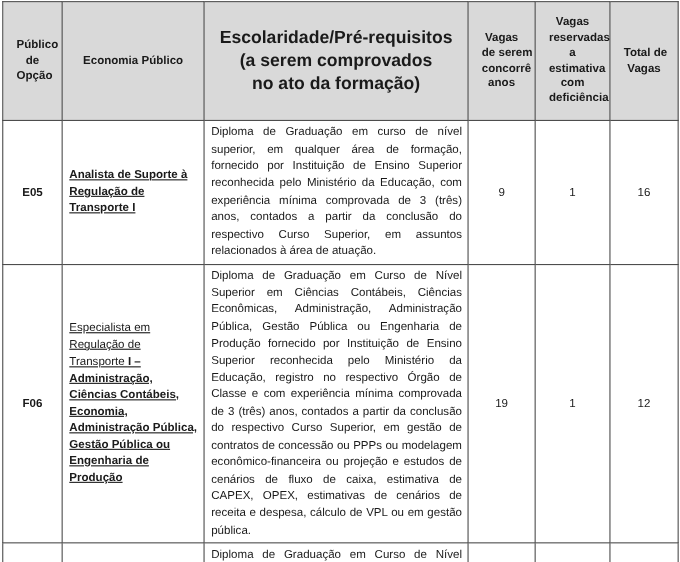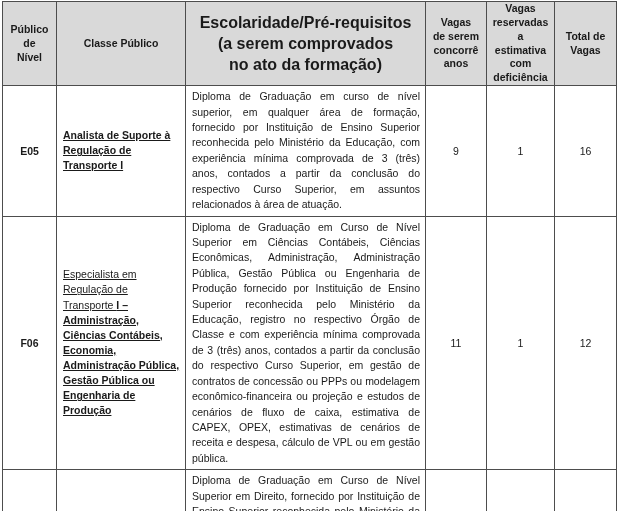--- a/index.html
+++ b/index.html
@@ -19,21 +19,21 @@
     width: 614px;
     margin: 1px 0 0 2px;
     border-collapse: collapse;
     table-layout: fixed;
   }
 
   .vacancy-table th,
   .vacancy-table td {
     border: 1px solid #4d4d4d;
     vertical-align: middle;
-    padding: 0;
+    padding: 12px;
   }
 
   
   thead th {
     background: #d9d9d9;
     font-weight: bold;
     font-size: 10.5px;
     line-height: 1.32;
     text-align: center;
     padding: 3px 2px;
@@ -96,24 +96,24 @@
     <col class="c-req">
     <col class="c-open">
     <col class="c-pcd">
     <col class="c-total">
   </colgroup>
   <thead>
     <tr>
       <th>
           <span class="th-line">Público</span>
           <span class="th-line">de</span>
-          <span class="th-line">Nível</span>
+          <span class="th-line">Opção</span>
         </th>
       <th>
-          <span class="th-line">Classe Público</span>
+          <span class="th-line">Economia Público</span>
         </th>
       <th class="th-req">
           <span class="th-line">Escolaridade/Pré-requisitos</span>
           <span class="th-line">(a serem comprovados</span>
           <span class="th-line">no ato da formação)</span>
         </th>
       <th>
           <span class="th-line">Vagas</span>
           <span class="th-line">de serem</span>
           <span class="th-line">concorrê</span>
@@ -139,21 +139,21 @@
         <td class="job"><span>Analista de Suporte à Regulação de Transporte I</span></td>
         <td class="req">Diploma de Graduação em curso de nível superior, em qualquer área de formação, fornecido por Instituição de Ensino Superior reconhecida pelo Ministério da Educação, com experiência mínima comprovada de 3 (três) anos, contados a partir da conclusão do respectivo Curso Superior, em assuntos relacionados à área de atuação.</td>
         <td class="num">9</td>
         <td class="num">1</td>
         <td class="num">16</td>
       </tr>
       <tr>
         <td class="code">F06</td>
         <td class="job"><span class="soft">Especialista em Regulação de Transporte </span><span>I – Administração, Ciências Contábeis, Economia, Administração Pública, Gestão Pública ou Engenharia de Produção</span></td>
         <td class="req">Diploma de Graduação em Curso de Nível Superior em Ciências Contábeis, Ciências Econômicas, Administração, Administração Pública, Gestão Pública ou Engenharia de Produção fornecido por Instituição de Ensino Superior reconhecida pelo Ministério da Educação, registro no respectivo Órgão de Classe e com experiência mínima comprovada de 3 (três) anos, contados a partir da conclusão do respectivo Curso Superior, em gestão de contratos de concessão ou PPPs ou modelagem econômico-financeira ou projeção e estudos de cenários de fluxo de caixa, estimativa de CAPEX, OPEX, estimativas de cenários de receita e despesa, cálculo de VPL ou em gestão pública.</td>
-        <td class="num">11</td>
+        <td class="num">19</td>
         <td class="num">1</td>
         <td class="num">12</td>
       </tr>
       <tr>
         <td class="code">G07</td>
         <td class="job"></td>
         <td class="req">Diploma de Graduação em Curso de Nível Superior em Direito, fornecido por Instituição de Ensino Superior reconhecida pelo Ministério da Educação, com experiência mínima comprovada de 3 (três) anos, contados a partir da conclusão do respectivo Curso Superior, em direito administrativo ou direito empresarial ou direito contratual ou direito tributário.</td>
         <td class="num">11</td>
         <td class="num">1</td>
         <td class="num">12</td>

